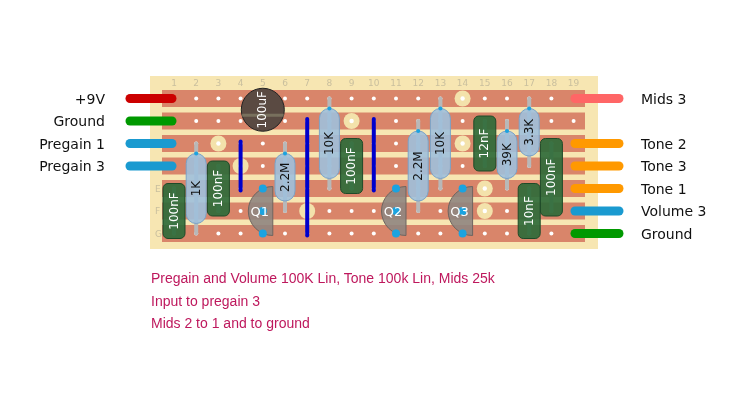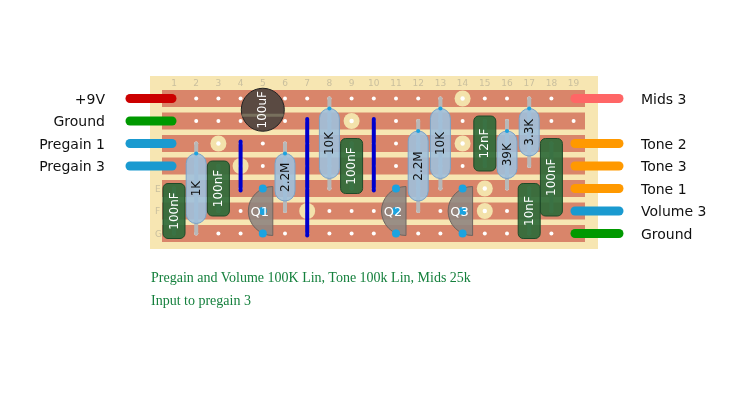--- a/index.html
+++ b/index.html
@@ -4,21 +4,21 @@
 <style>
   html, body { margin:0; padding:0; background:#ffffff; }
   body { width:750px; height:404px; position:relative; overflow:hidden; font-family:"DejaVu Sans", sans-serif; }
   #layout { position:absolute; left:0; top:0; width:750px; height:404px; }
   .wire-label { font-size:14px; fill:#111; }
   .col-label { font-size:9px; fill:#c9bf9e; }
   .row-label { font-size:9px; fill:#c9bf9e; }
   .comp-text { font-size:12px; fill:#ffffff; }
   .res-text { font-size:12px; fill:#111; }
   .q-text { font-size:13px; fill:#ffffff; }
-  #notes { position:absolute; left:151px; top:267px; font-size:14px; color:#15803d; line-height:22.5px; font-family:Liberation Serif, serif; }
+  #notes { position:absolute; left:151px; top:267px; font-size:14px; color:#be185d; line-height:22.5px; font-family:Liberation Sans, sans-serif; }
   #notes div { white-space:nowrap; }
 </style>
 </head>
 <body>
 
 <svg id="layout" width="750" height="404" xmlns="http://www.w3.org/2000/svg">
   <rect x="150" y="76" width="448" height="173" fill="#f7e6b2"></rect>
   <g id="g-strips">
       <rect x="162" y="90" width="423" height="17" fill="#d9856a"></rect>
       <rect x="162" y="112.5" width="423" height="17" fill="#d9856a"></rect>
@@ -338,13 +338,14 @@
         <line x1="529.2" y1="188.5" x2="529.2" y2="233.5" stroke="#b8b8b8" stroke-width="4" stroke-linecap="round"></line>
         <rect x="518.2" y="183.5" width="22" height="55" rx="5" fill="#2f6b3a" fill-opacity="0.92" stroke="#1e4a28" stroke-width="1"></rect>
         <text x="529.2" y="211" text-anchor="middle" dominant-baseline="middle" transform="rotate(-90 529.2 211)" class="comp-text">10nF</text>
       </g>
     </g>
 </svg>
 
 <div id="notes">
   <div>Pregain and Volume 100K Lin, Tone 100k Lin, Mids 25k</div>
   <div>Input to pregain 3</div>
+  <div>Mids 2 to 1 and to ground</div>
 </div>
 
 </body></html>

